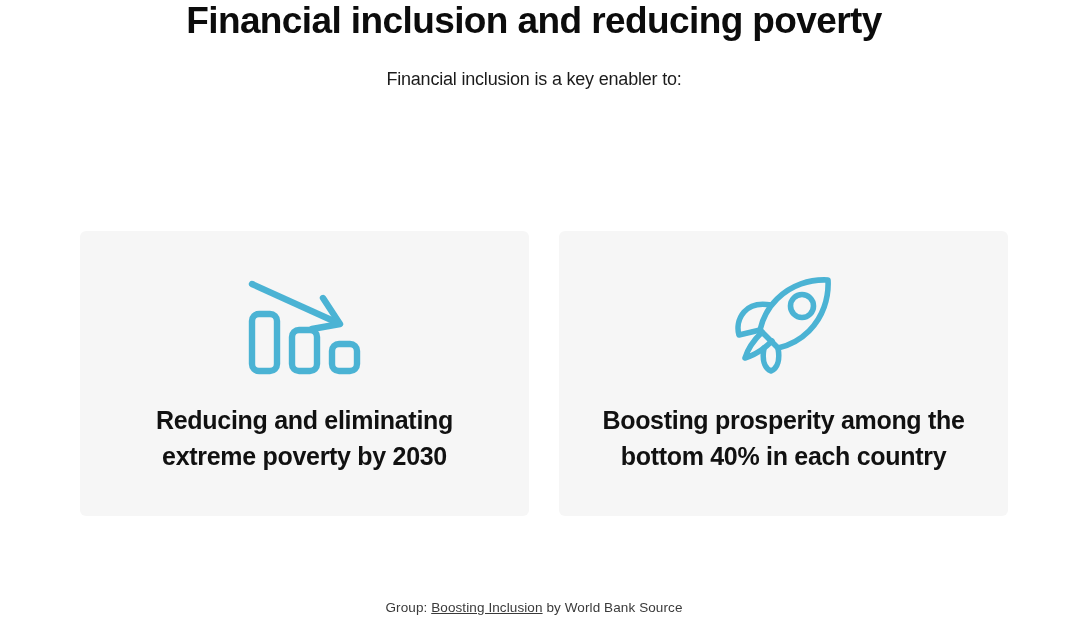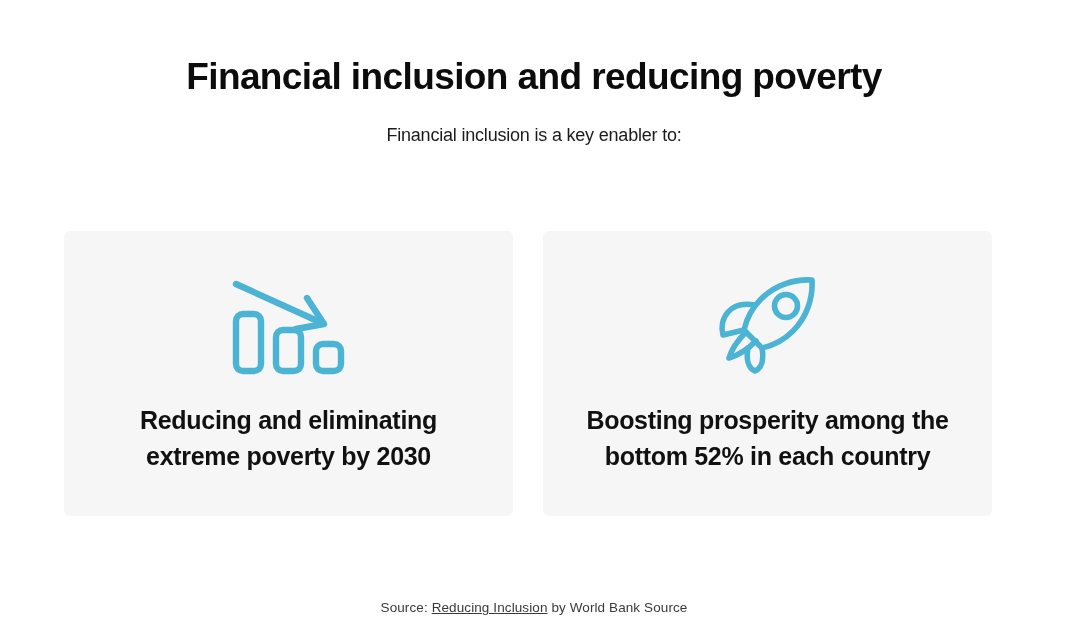--- a/index.html
+++ b/index.html
@@ -23,21 +23,20 @@
     position: relative;
     display: flex;
     flex-direction: column;
     align-items: center;
   }
 
   
   .header {
     width: 100%;
     text-align: center;
-    padding-top: 56px;
   }
 
   .page-title {
     font-size: 37px;
     font-weight: 700;
     letter-spacing: -0.6px;
     color: #0c0c0c;
     line-height: 1.15;
   }
 
@@ -47,21 +46,21 @@
     color: #1b1b1b;
     letter-spacing: -0.2px;
     margin-top: 26px;
     line-height: 1.2;
   }
 
   
   .cards {
     position: absolute;
     top: 231px;
-    left: 64px;
+    left: 80px;
     width: 928px;
     height: 285px;
     display: flex;
     gap: 30px;
   }
 
   .card {
     flex: 1 1 0;
     background: #f6f6f6;
     border-radius: 6px;
@@ -145,24 +144,24 @@
 
           <circle cx="70" cy="34" r="11.5"></circle>
 
           <path d="M39 33 C28 31 18 33 12 40 C6 47 5 56 7 63 L28 58"></path>
 
           <path d="M46 76 C48 87 46 96 39 99 C32 96 30 87 32 76"></path>
 
           <path d="M30 60 C22 68 16 76 13 86 C23 83 32 77 40 69"></path>
         </svg>
       </div>
-      <div class="card-label">Boosting prosperity among the bottom 52% in each country</div>
+      <div class="card-label">Boosting prosperity among the bottom 40% in each country</div>
     </div>
 
   </div>
 
   <div class="footer">
-    <span>Source:</span>
-    <span class="source-link">Reducing Inclusion</span>
+    <span>Group:</span>
+    <span class="source-link">Boosting Inclusion</span>
     <span>by World Bank Source</span>
   </div>
 
 </div>
 
 </body></html>

